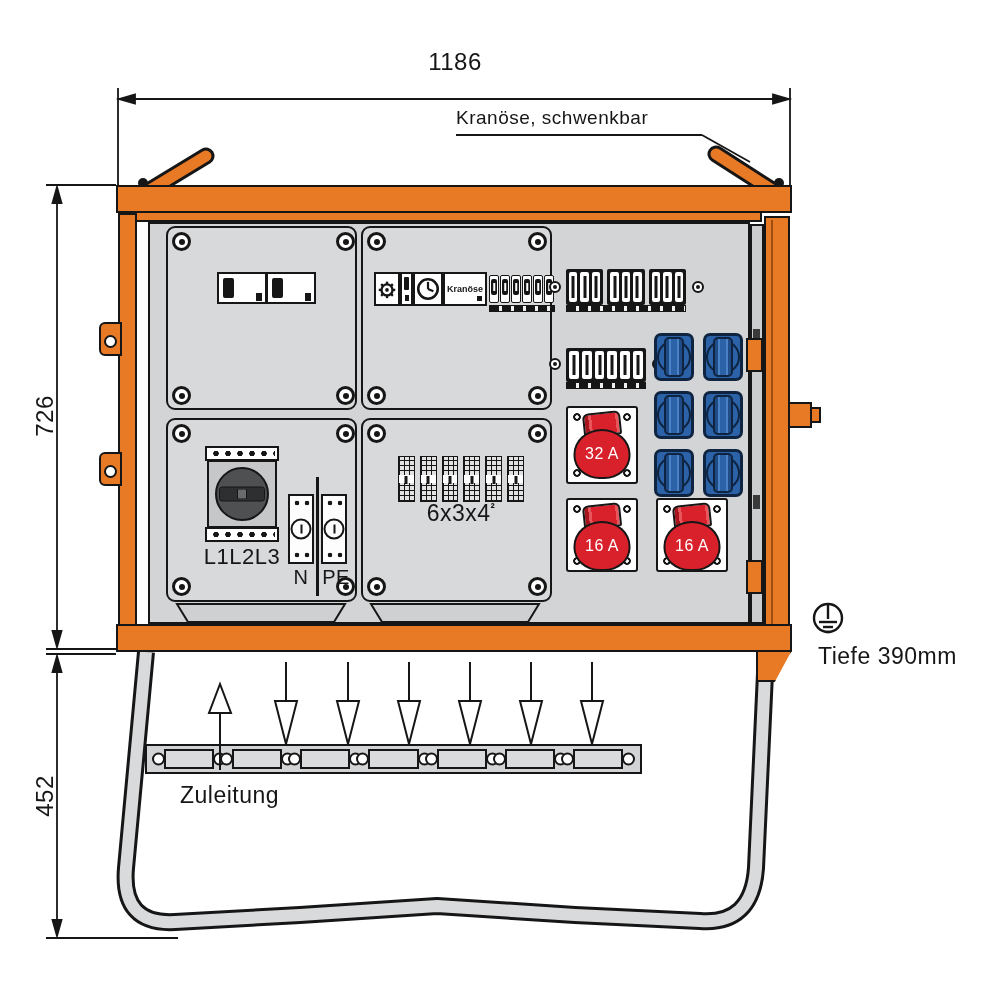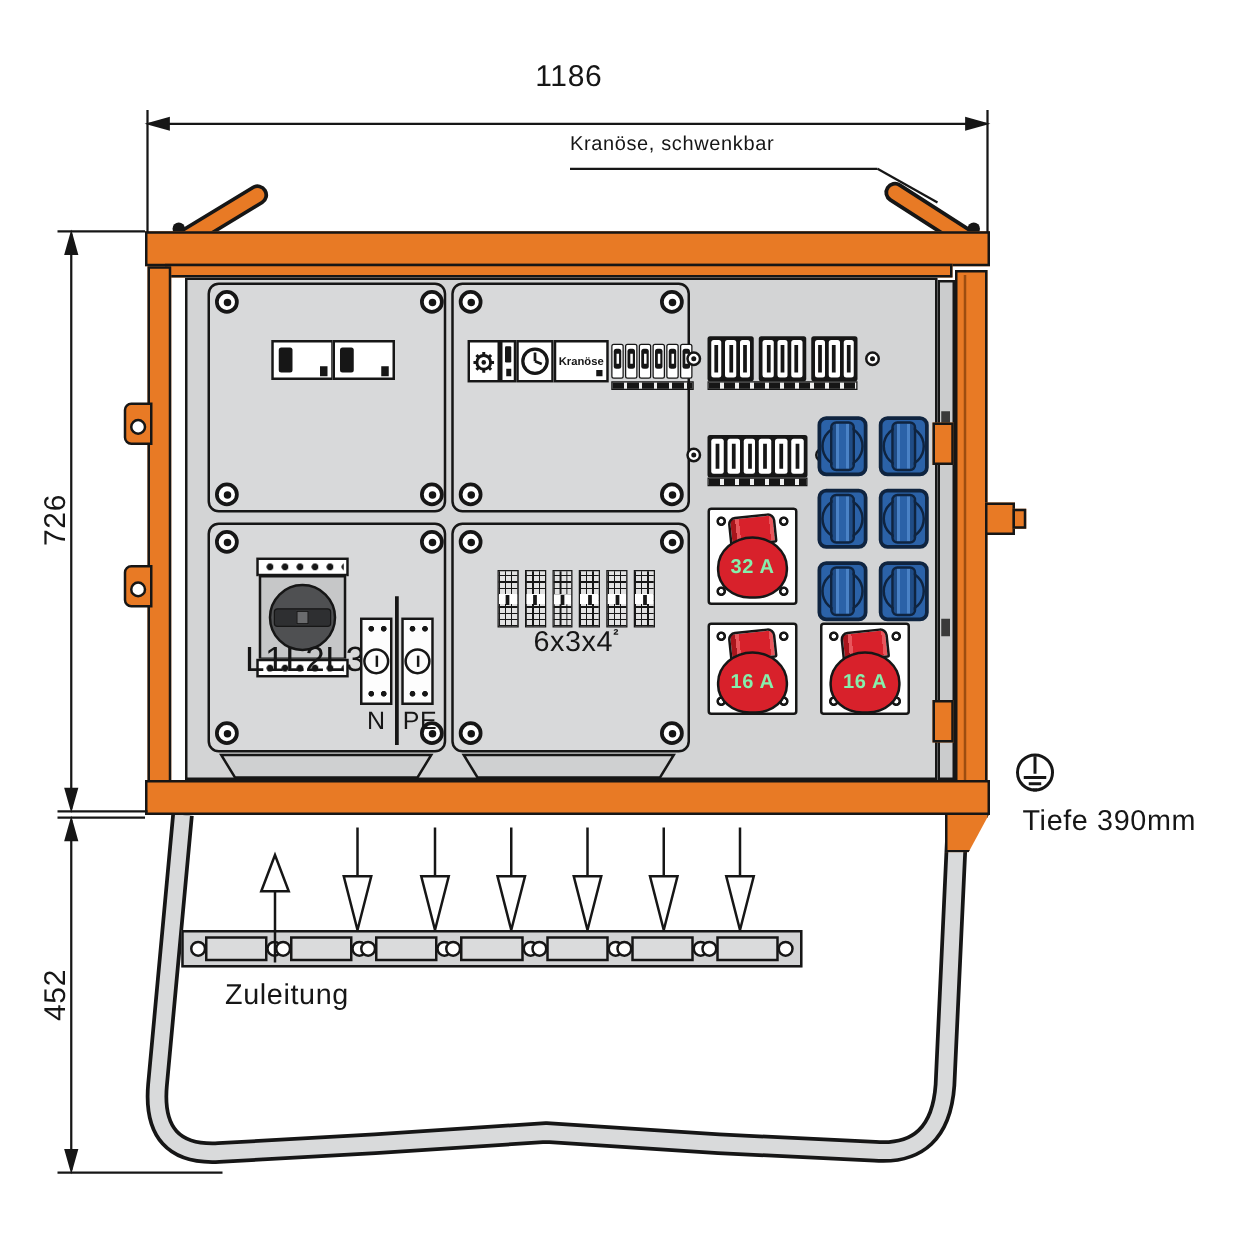--- a/index.html
+++ b/index.html
@@ -69,21 +69,21 @@
   .cee{position:absolute;background:#fff;border:2px solid #161616;border-radius:3px;
     background-image:
       radial-gradient(circle at 9px 9px,#fff 1.5px,#161616 2px 3.5px,transparent 4.2px),
       radial-gradient(circle at calc(100% - 9px) 9px,#fff 1.5px,#161616 2px 3.5px,transparent 4.2px),
       radial-gradient(circle at 9px calc(100% - 9px),#fff 1.5px,#161616 2px 3.5px,transparent 4.2px),
       radial-gradient(circle at calc(100% - 9px) calc(100% - 9px),#fff 1.5px,#161616 2px 3.5px,transparent 4.2px)}
   .cee-lid{position:absolute;left:50%;top:4px;width:38px;height:24px;transform:translateX(-50%) rotate(-6deg);
     background:linear-gradient(90deg,#a8151c 0 4px,#e8565c 4px 7px,#D8212B 7px 31px,#e8565c 31px 34px,#a8151c 34px);
     border:2px solid #161616;border-radius:6px 6px 2px 2px}
   .cee-body{position:absolute;left:50%;top:21px;width:57px;height:50px;transform:translateX(-50%);background:#D8212B;border:2px solid #161616;border-radius:50% 50% 46% 46%;display:flex;align-items:center;justify-content:center}
-  .cee-label{color:#86efac;font-weight:bold;font-size:16px;letter-spacing:.5px}
+  .cee-label{color:#ffffff;font-weight:normal;font-size:16px;letter-spacing:.5px}
 
   
   .tstrip{position:absolute;background:#fff;border:2px solid #161616}
   .tstrip::before{content:'';position:absolute;inset:2px;background:radial-gradient(circle at 7px 50%,#161616 2.5px,transparent 3px) 0 0/12px 100% repeat-x}
   .swbody{position:absolute;background:#c6c7c8;border:2px solid #161616}
   .knob{position:absolute;width:54px;height:54px;background:#4f5052;border:2px solid #161616;border-radius:50%}
   .knob::before{content:'';position:absolute;left:50%;top:50%;width:44px;height:13px;transform:translate(-50%,-50%);background:#2e2f31;border:1.5px solid #161616;border-radius:3px}
   .knob::after{content:'';position:absolute;left:50%;top:50%;width:8px;height:9px;transform:translate(-50%,-50%);background:#6a6b6d;border:1px solid #161616}
 
   
@@ -275,21 +275,21 @@
     <div class="cee-body">
       <span class="cee-label">16 A</span>
     </div>
   </div>
 
   <div class="tstrip" style="left:205px;top:446px;width:74px;height:15px"></div>
   <div class="swbody" style="left:207px;top:460px;width:70px;height:68px">
     <div class="knob" style="left:6px;top:5px"></div>
   </div>
   <div class="tstrip" style="left:205px;top:527px;width:74px;height:15px"></div>
-  <div class="t ctr" style="left:196px;top:512px;width:92px;font-size:28px">L1L2L3</div>
+  <div class="t ctr" style="left:196px;top:544px;width:92px;font-size:22px">L1L2L3</div>
 
   <div class="dinline"></div>
   <div class="nb" style="left:288px;top:494px"></div>
   <div class="nb" style="left:321px;top:494px"></div>
   <div class="t ctr" style="left:288px;top:566px;width:26px;font-size:20px">N</div>
   <div class="t ctr" style="left:320px;top:566px;width:32px;font-size:20px">PE</div>
 
   <div class="trow" style="left:398px;top:456px;width:126px;height:46px">
       <div class="tgroup"></div>
       <div class="tgroup"></div>
@@ -364,19 +364,19 @@
       <line x1="470" y1="662" x2="470" y2="702"></line>
         <polygon points="470,744 459,701 481,701"></polygon>
       <line x1="531" y1="662" x2="531" y2="702"></line>
         <polygon points="531,744 520,701 542,701"></polygon>
       <line x1="592" y1="662" x2="592" y2="702"></line>
         <polygon points="592,744 581,701 603,701"></polygon>
     </g>
   </svg>
 
   <div class="t dim ctr" style="left:400px;top:48px;width:110px">1186</div>
-  <div class="t" style="left:456px;top:107px;font-size:16px">Kranöse, schwenkbar</div>
+  <div class="t" style="left:456px;top:107px;font-size:19px">Kranöse, schwenkbar</div>
   <div class="t dim ctr rot" style="left:12px;top:402px;width:66px">726</div>
   <div class="t dim ctr rot" style="left:12px;top:782px;width:66px">452</div>
   <div class="t" style="left:818px;top:643px;font-size:23px">Tiefe 390mm</div>
   <div class="t" style="left:180px;top:782px;font-size:23px">Zuleitung</div>
 
 </div>
 
 </body></html>

